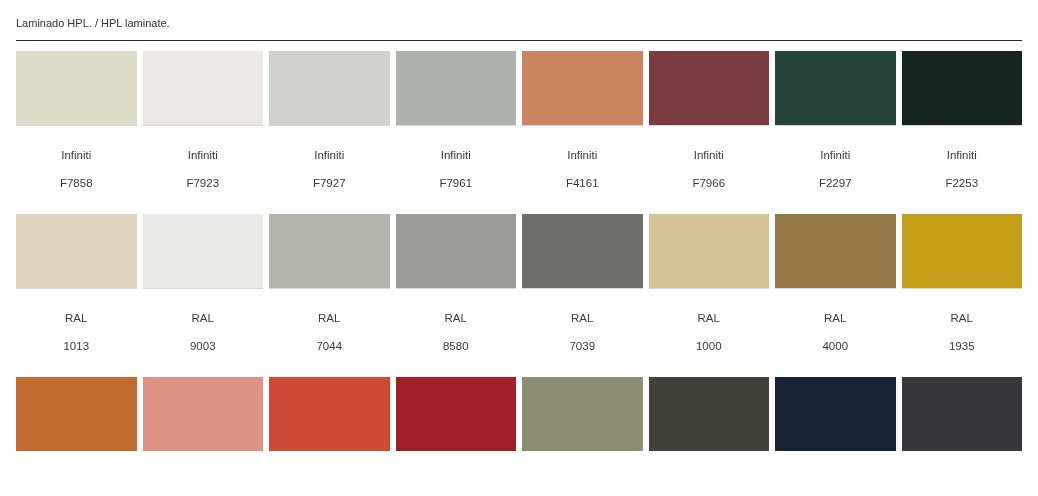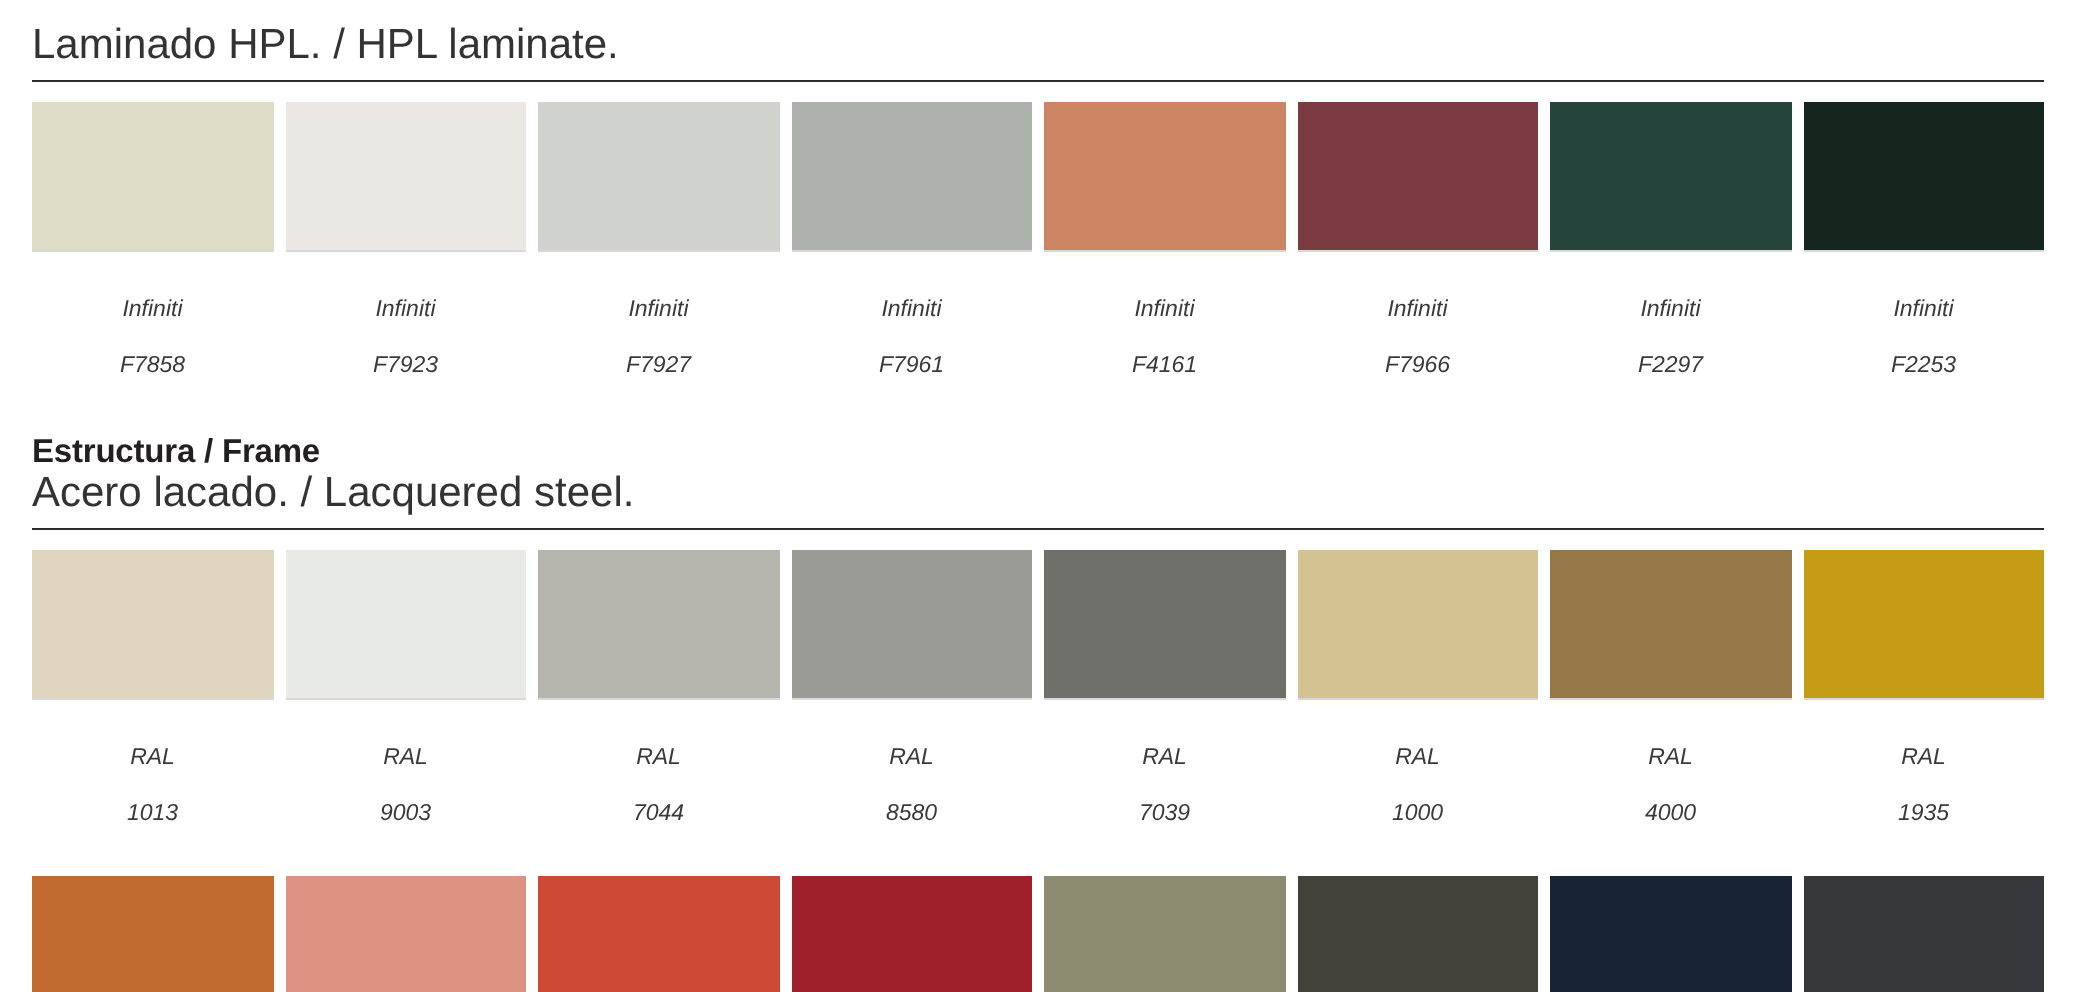--- a/index.html
+++ b/index.html
@@ -22,21 +22,21 @@
   .section-head { padding-top: 12px; }
   .section-head.second { padding-top: 12px; }
   .head-title {
     font-size: 16.5px;
     font-weight: bold;
     letter-spacing: -0.1px;
     line-height: 20px;
     color: #231f20;
   }
   .head-sub {
-    font-size: 21px;
+    font-size: 11px;
     font-weight: normal;
     line-height: 20px;
     color: #333333;
     padding-top: 1px;
   }
   .rule {
     height: 1px;
     background: #2b2b2b;
     margin-top: 7px;
   }
@@ -61,21 +61,20 @@
     width: 100%;
     background: #d8d8d8;
   }
   .chip-label {
     text-align: center;
     font-size: 11.5px;
     line-height: 14px;
     color: #3a3a3a;
     padding-top: 8px;
     white-space: pre-line;
-    font-style: italic;
   }
   .chip-label .l1 { display: block; }
   .chip-label .l2 { display: block; }
 </style>
 </head>
 <body>
 
 <div class="page">
 
   <div class="section-head">
@@ -143,25 +142,20 @@
     <div class="swatch-cell">
       <div class="chip" style="background:#15261f"></div>
       <div class="chip-underline"></div>
       <div class="chip-label">
         <span class="l1">Infiniti</span>
         <span class="l2">F2253</span>
       </div>
     </div>
   </div>
 
-  <div class="section-head second">
-    <div class="head-title">Estructura / Frame</div>
-    <div class="head-sub">Acero lacado. / Lacquered steel.</div>
-    <div class="rule"></div>
-  </div>
 
   <div class="swatch-row">
     <div class="swatch-cell">
       <div class="chip" style="background:#dfd5bf"></div>
       <div class="chip-underline"></div>
       <div class="chip-label">
         <span class="l1">RAL</span>
         <span class="l2">1013</span>
       </div>
     </div>

